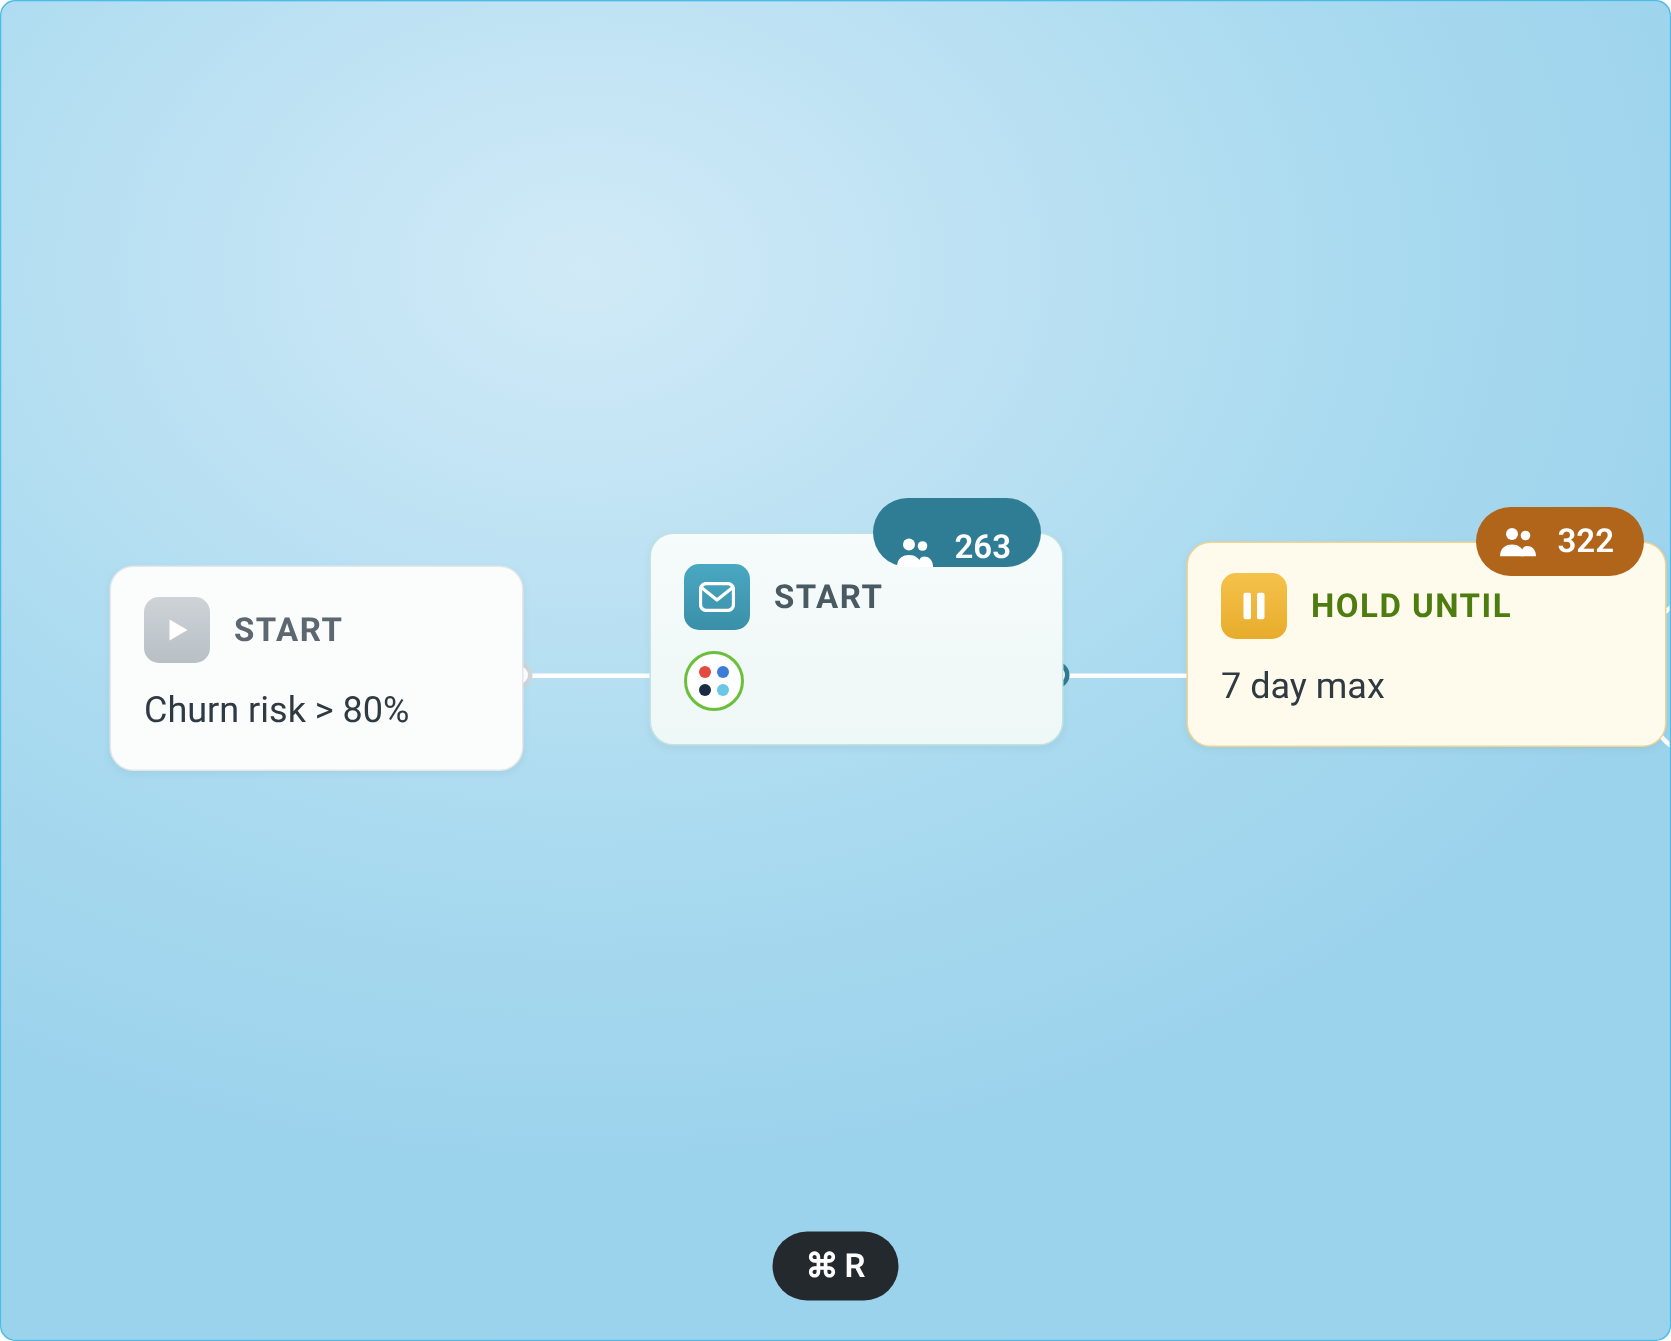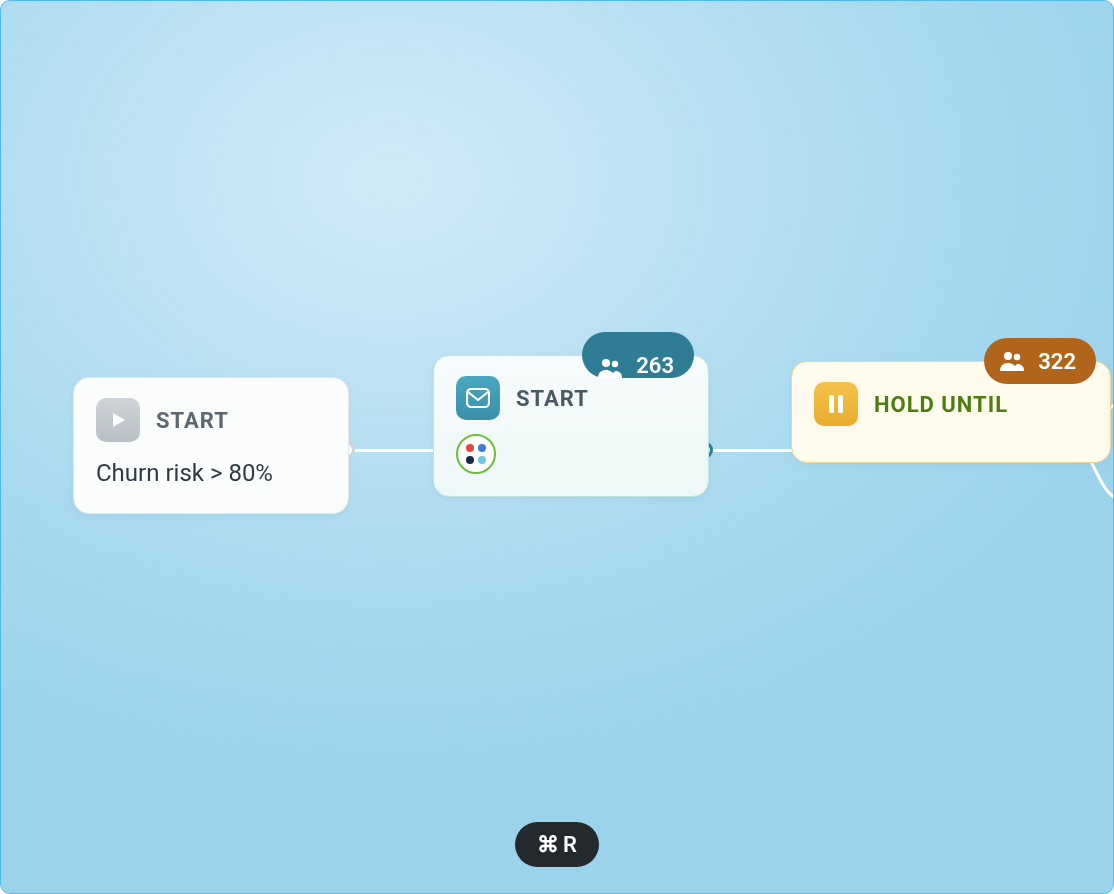--- a/index.html
+++ b/index.html
@@ -182,20 +182,21 @@
     <div class="node-head">
       <div class="node-icon hold">
         <svg width="16" height="18" viewBox="0 0 16 18" fill="#ffffff">
           <rect x="1" y="0" width="5" height="18" rx="1.5"></rect>
           <rect x="10" y="0" width="5" height="18" rx="1.5"></rect>
         </svg>
       </div>
       <div class="node-title hold">HOLD UNTIL</div>
     </div>
     <div class="node-body">
+      <div>7 day max</div>
     </div>
   </div>
 
   <div class="kb-hint">
     <span>⌘</span>
       <span>R</span>
   </div>
 
 </div>
 

